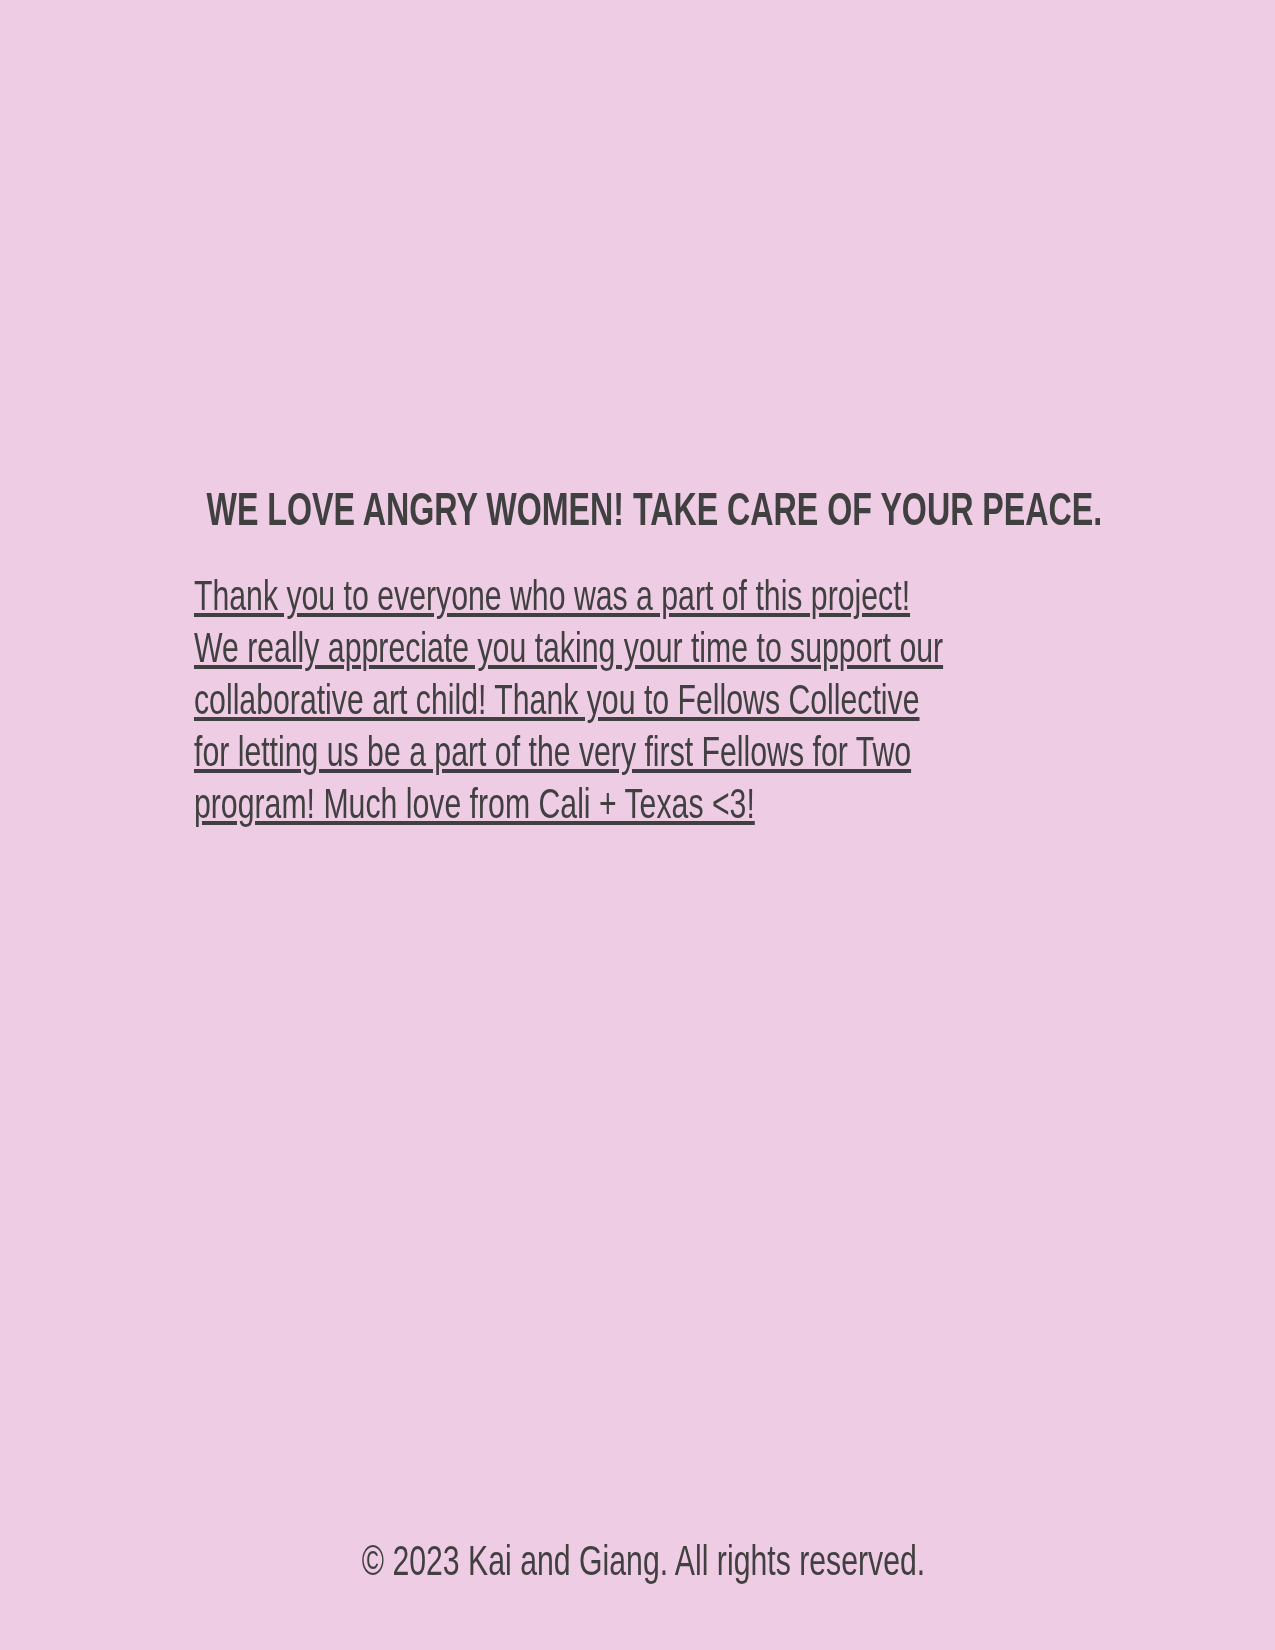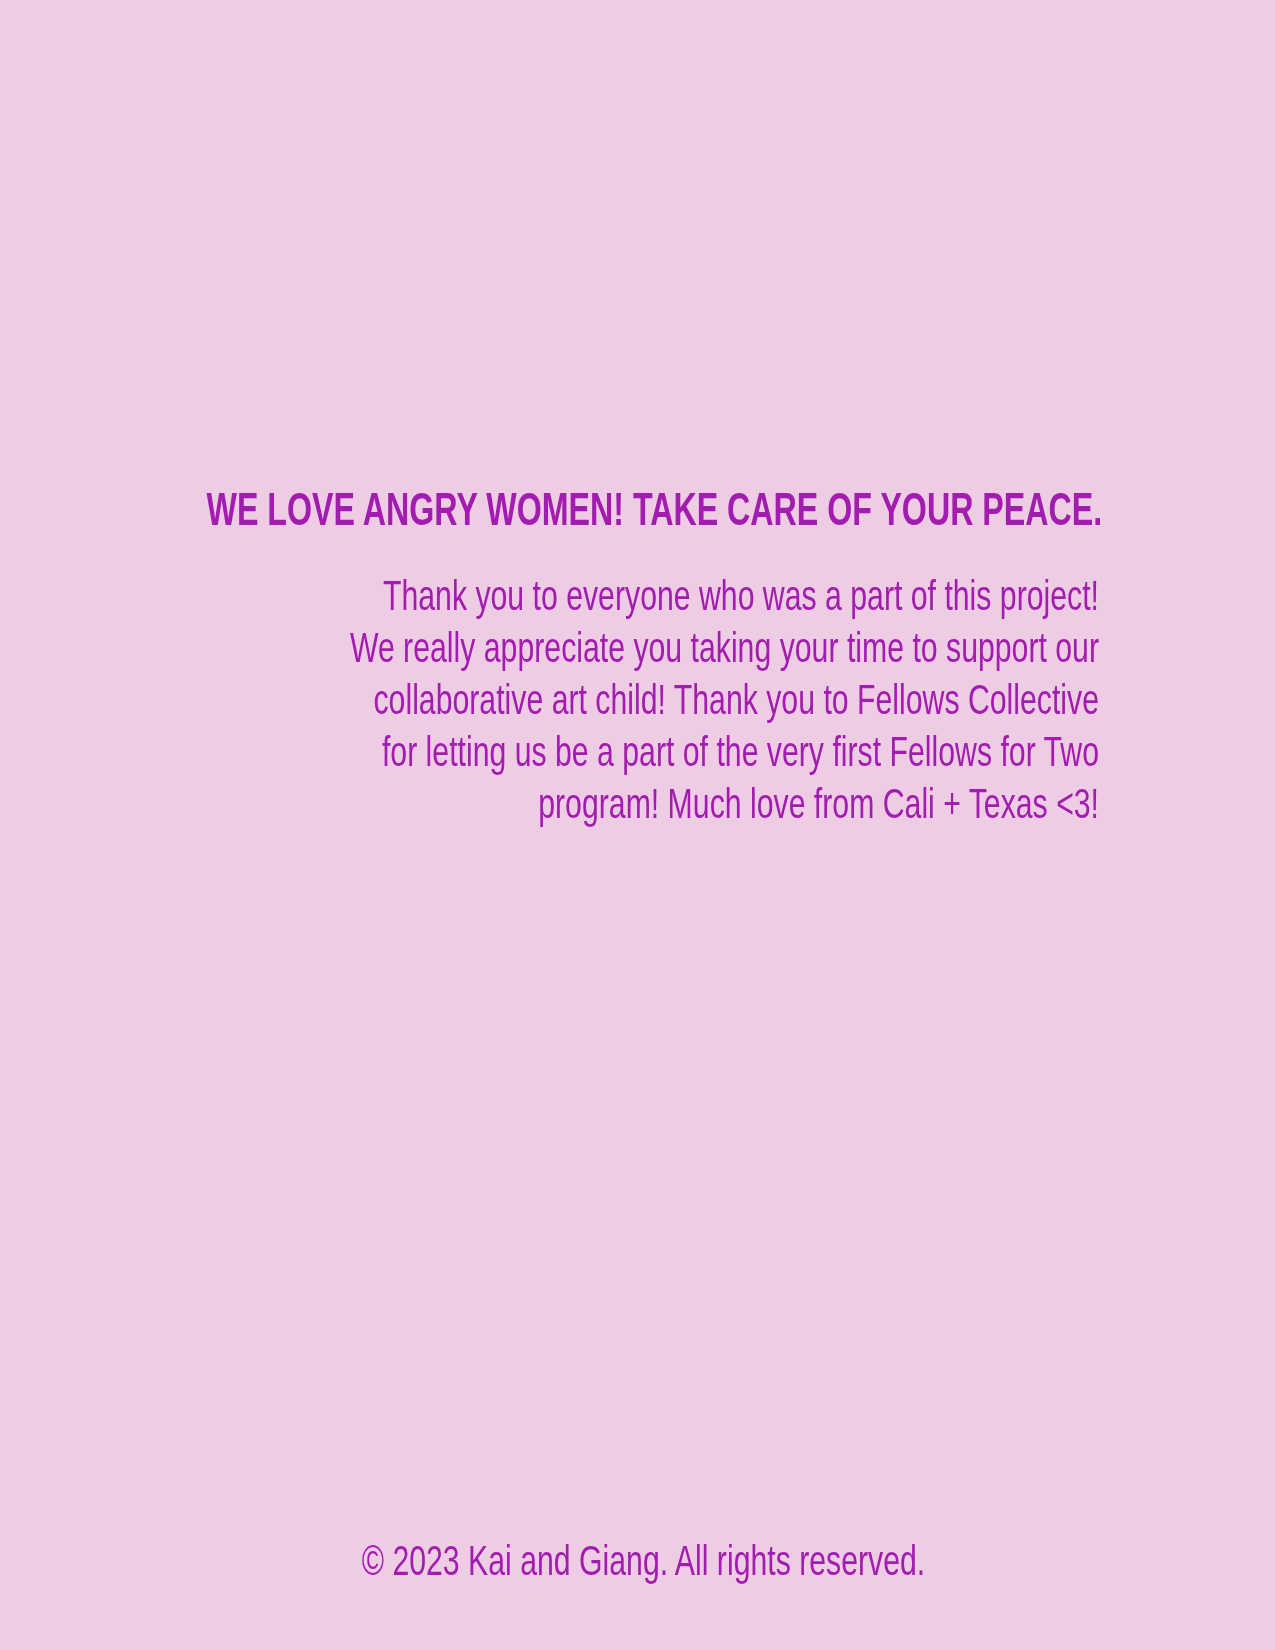--- a/index.html
+++ b/index.html
@@ -4,42 +4,43 @@
 <style>
   * { margin: 0; padding: 0; box-sizing: border-box; }
   html, body { background: #eecce4; }
   .page {
     position: relative;
     width: 1275px;
     height: 1650px;
     background: #eecce4;
     overflow: hidden;
     font-family: "Liberation Sans", sans-serif;
-    color: #a21caf;
+    color: #404040;
   }
   .heading {
     position: absolute;
     top: 486px;
     left: 18px;
     right: 0;
     text-align: center;
     font-size: 46px;
     font-weight: 700;
     line-height: 1;
     letter-spacing: 0px;
     white-space: nowrap;
     transform: scaleX(0.70);
     transform-origin: 50% 50%;
   }
   .body-paragraph {
     position: absolute;
     top: 570px;
     left: 18px;
     right: 0;
-    text-align: right;
+    text-align: left;
+    text-decoration: underline;
   }
   .body-line {
     font-size: 42px;
     font-weight: 400;
     line-height: 52px;
     white-space: nowrap;
     transform: scaleX(0.72);
     transform-origin: 50% 50%;
   }
   .footer {

